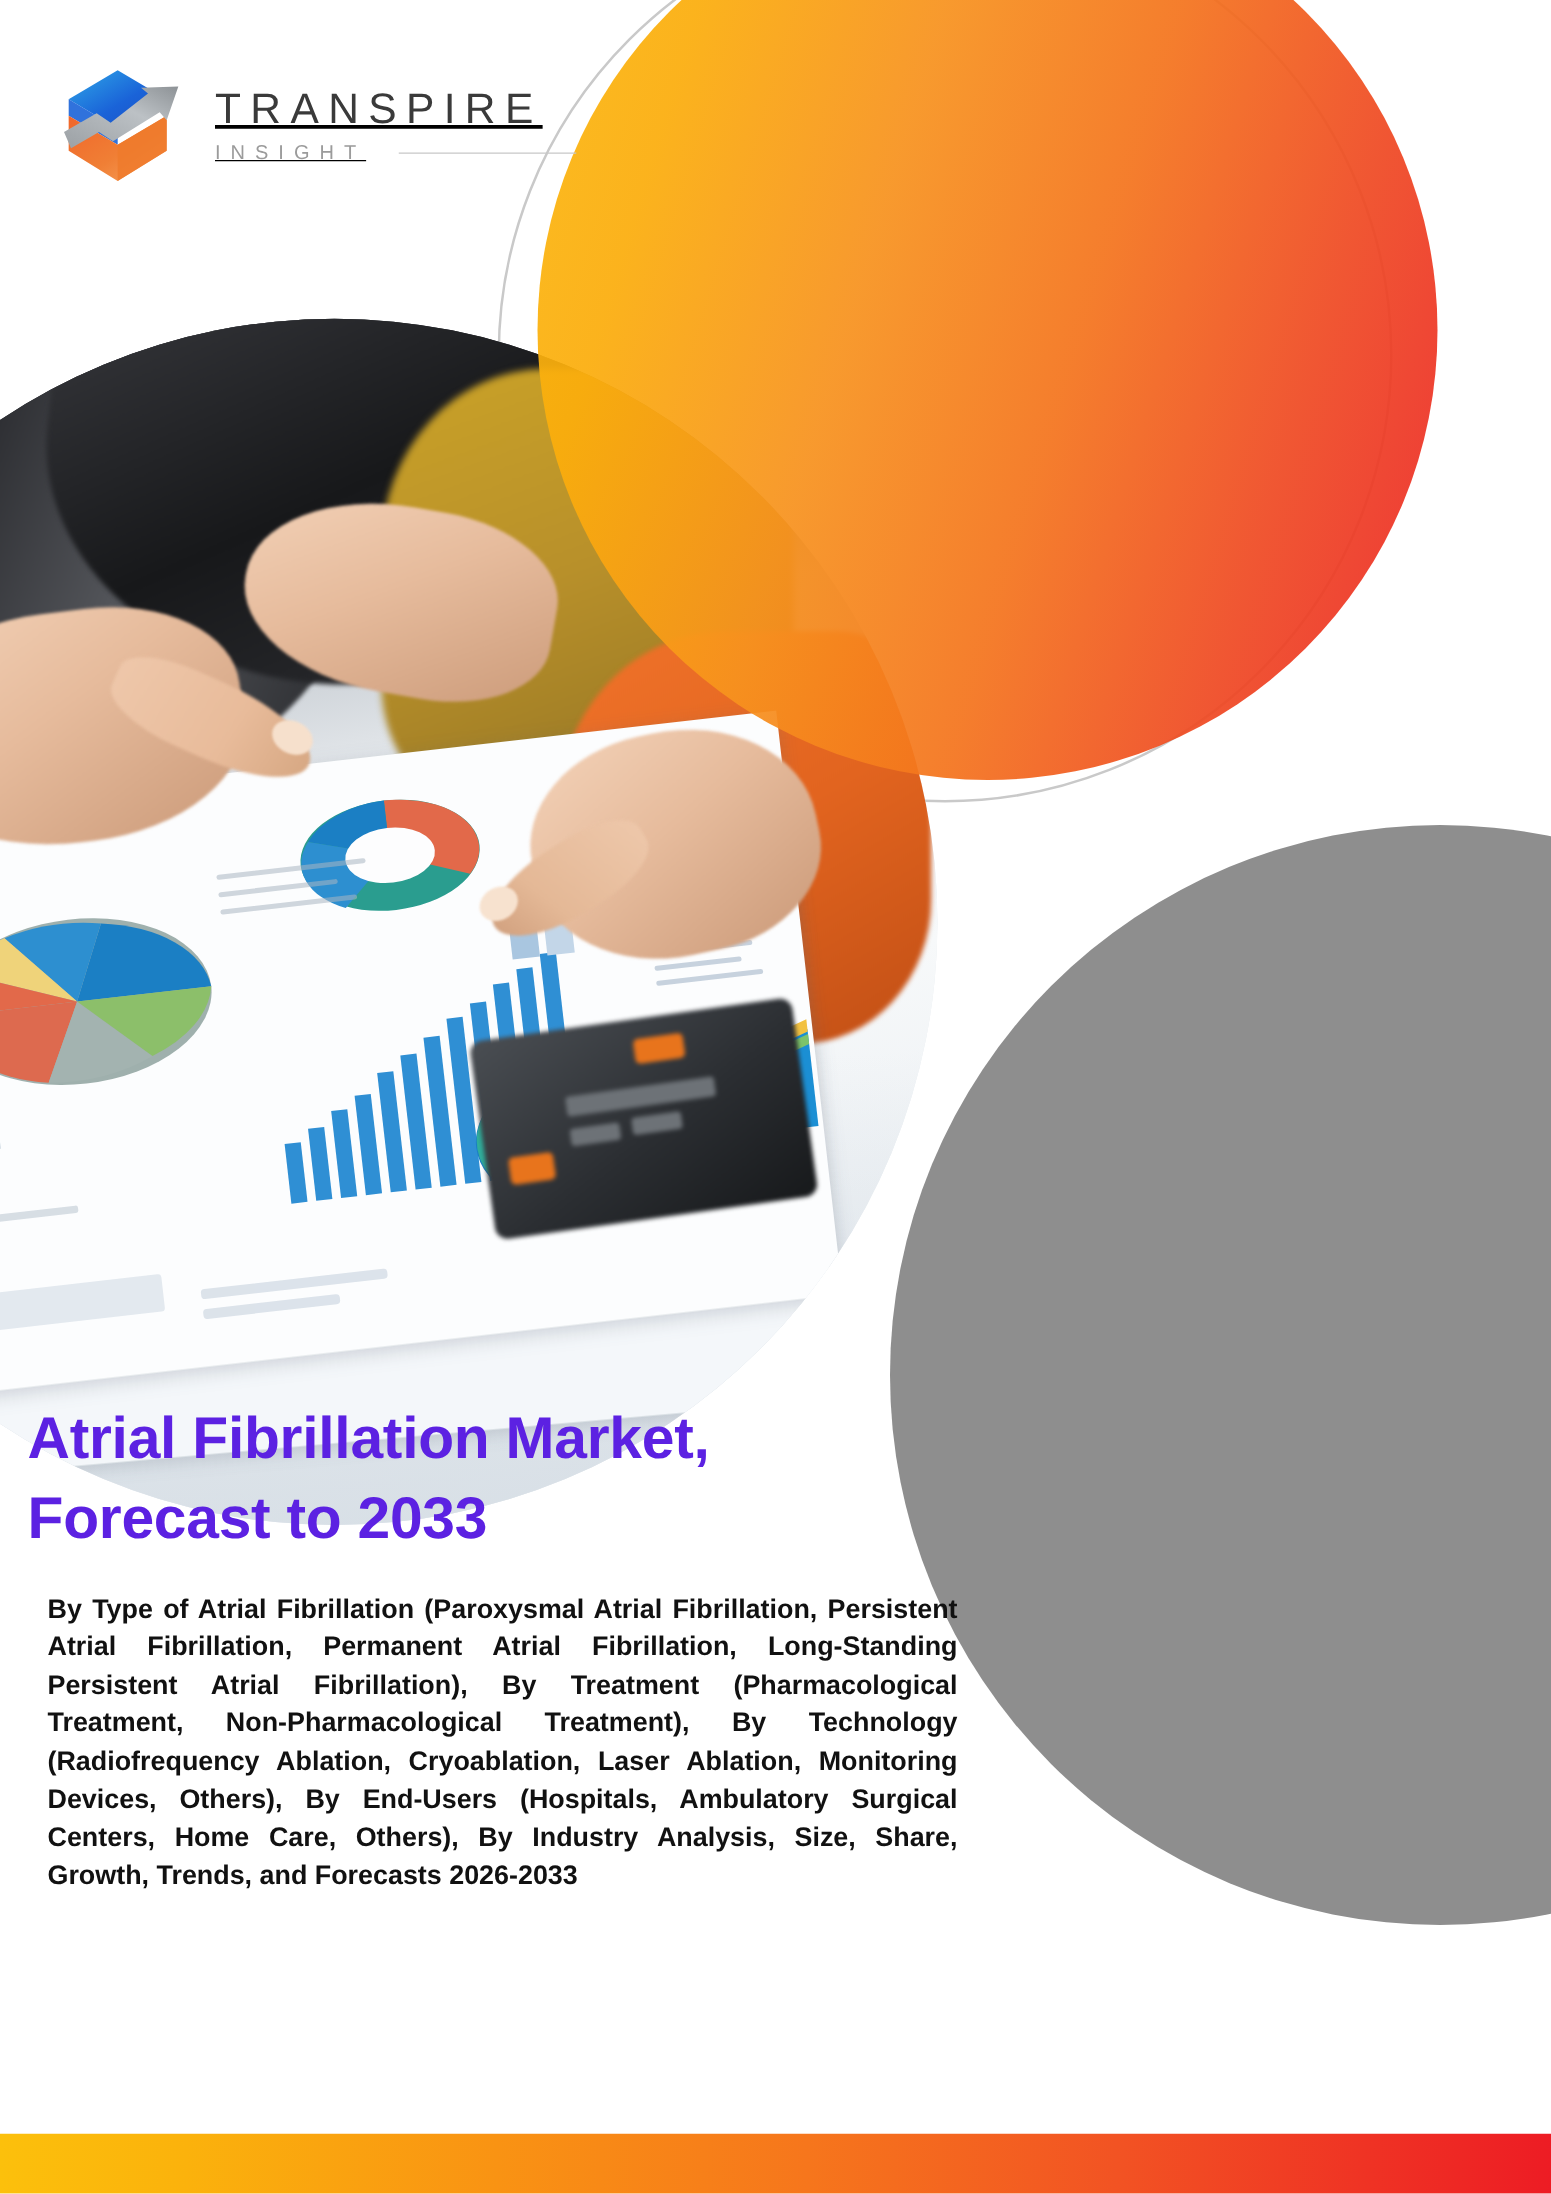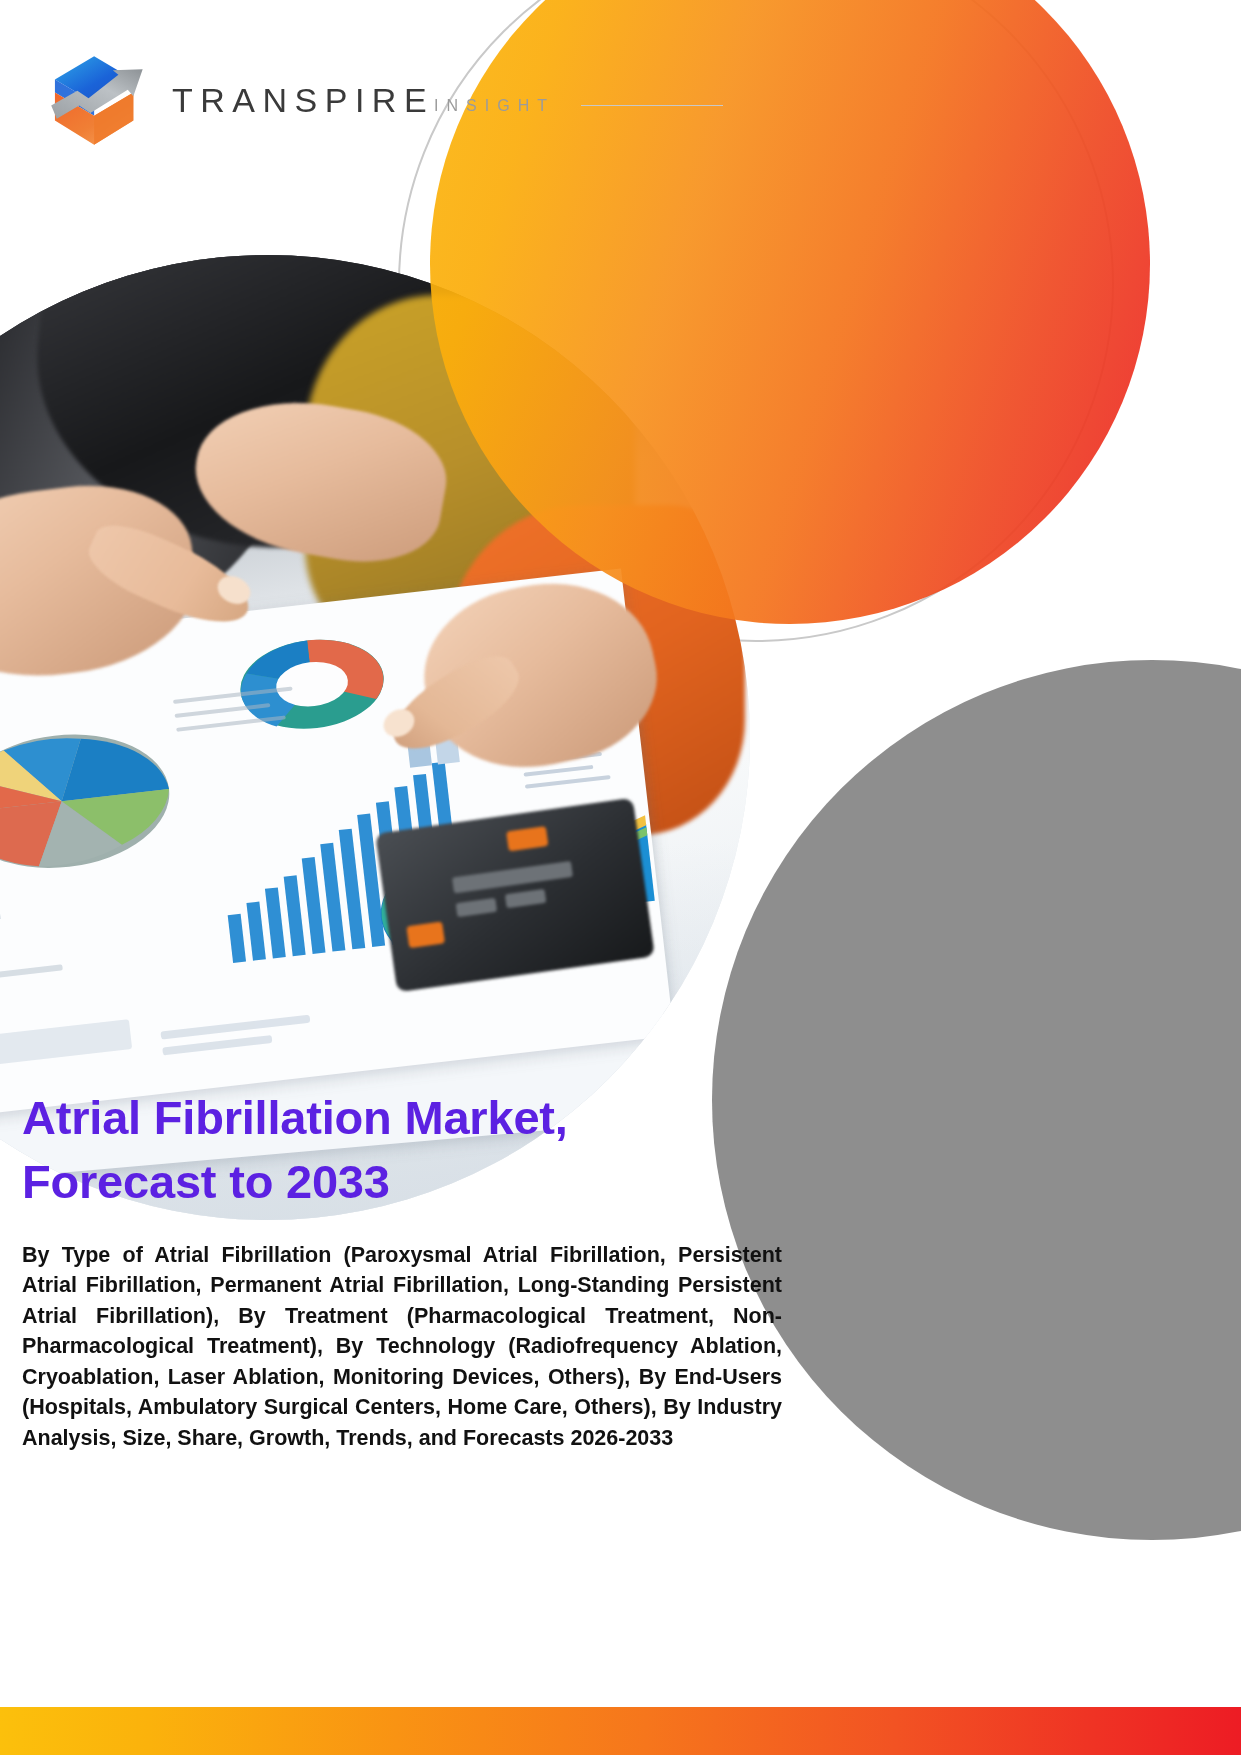--- a/index.html
+++ b/index.html
@@ -275,21 +275,21 @@
   
   .logo {
     position: absolute;
     left: 40px;
     top: 44px;
     display: flex;
     align-items: center;
     gap: 20px;
   }
   .logo-mark { width: 112px; height: 112px; display: block; }
-  .logo-text { display: flex; flex-direction: row; justify-content: center; }
+  .logo-text { display: flex; flex-direction: column; justify-content: center; text-decoration: underline; }
   .logo-word {
     font-size: 34px;
     letter-spacing: 7.5px;
     color: #3a3a3a;
     font-weight: 500;
     line-height: 1;
   }
   .logo-sub-row {
     display: flex;
     align-items: center;
@@ -306,39 +306,39 @@
   .logo-rule {
     height: 1px;
     width: 142px;
     background: #c8c8c8;
   }
 
   
   .content {
     position: absolute;
     left: 22px;
-    top: 1086px;
+    top: 1118px;
     width: 760px;
   }
   .title {
     color: #5c21e2;
     font-size: 47px;
     font-weight: bold;
     line-height: 1.36;
     letter-spacing: -0.2px;
     margin: 0 0 26px 0;
     white-space: pre-line;
   }
   .subtitle {
     color: #111111;
     font-size: 21.5px;
     font-weight: bold;
     line-height: 1.42;
     text-align: justify;
-    margin: 0;
+    margin: 16px;
   }
 
   
   .bottom-bar {
     position: absolute;
     left: 0;
     bottom: 0;
     width: 100%;
     height: 48px;
     background: linear-gradient(90deg,

